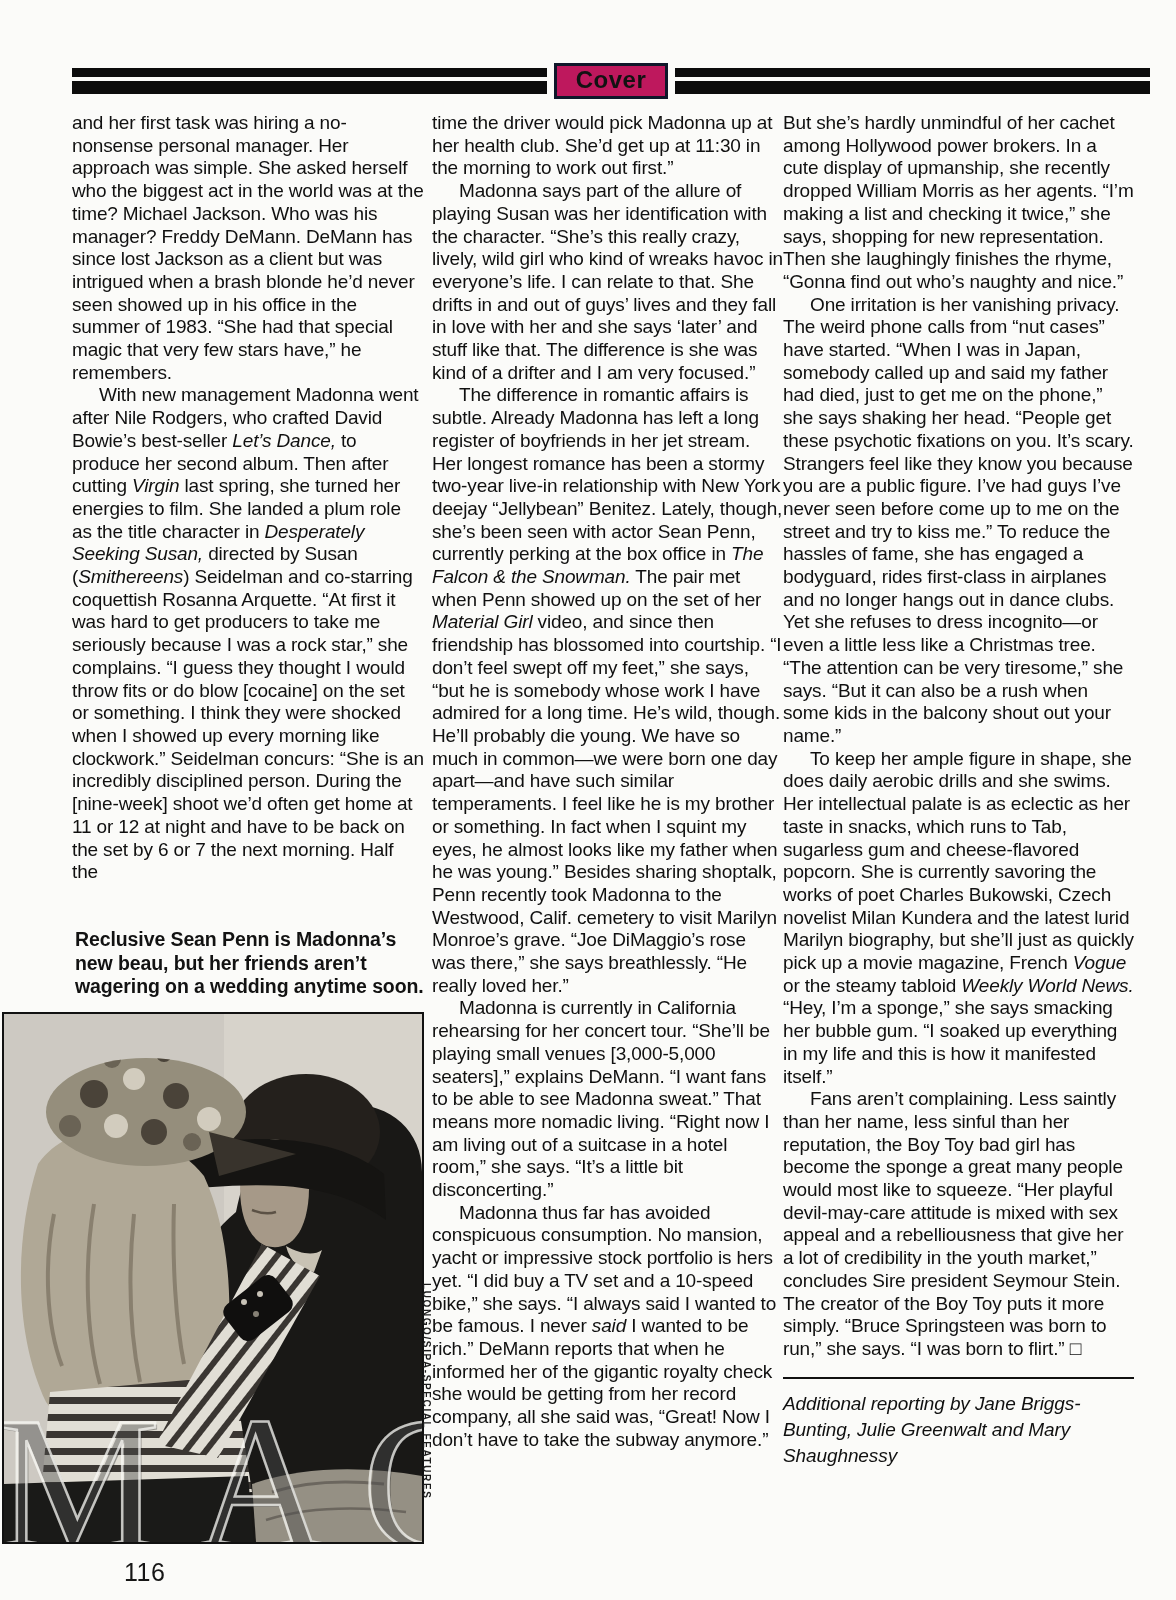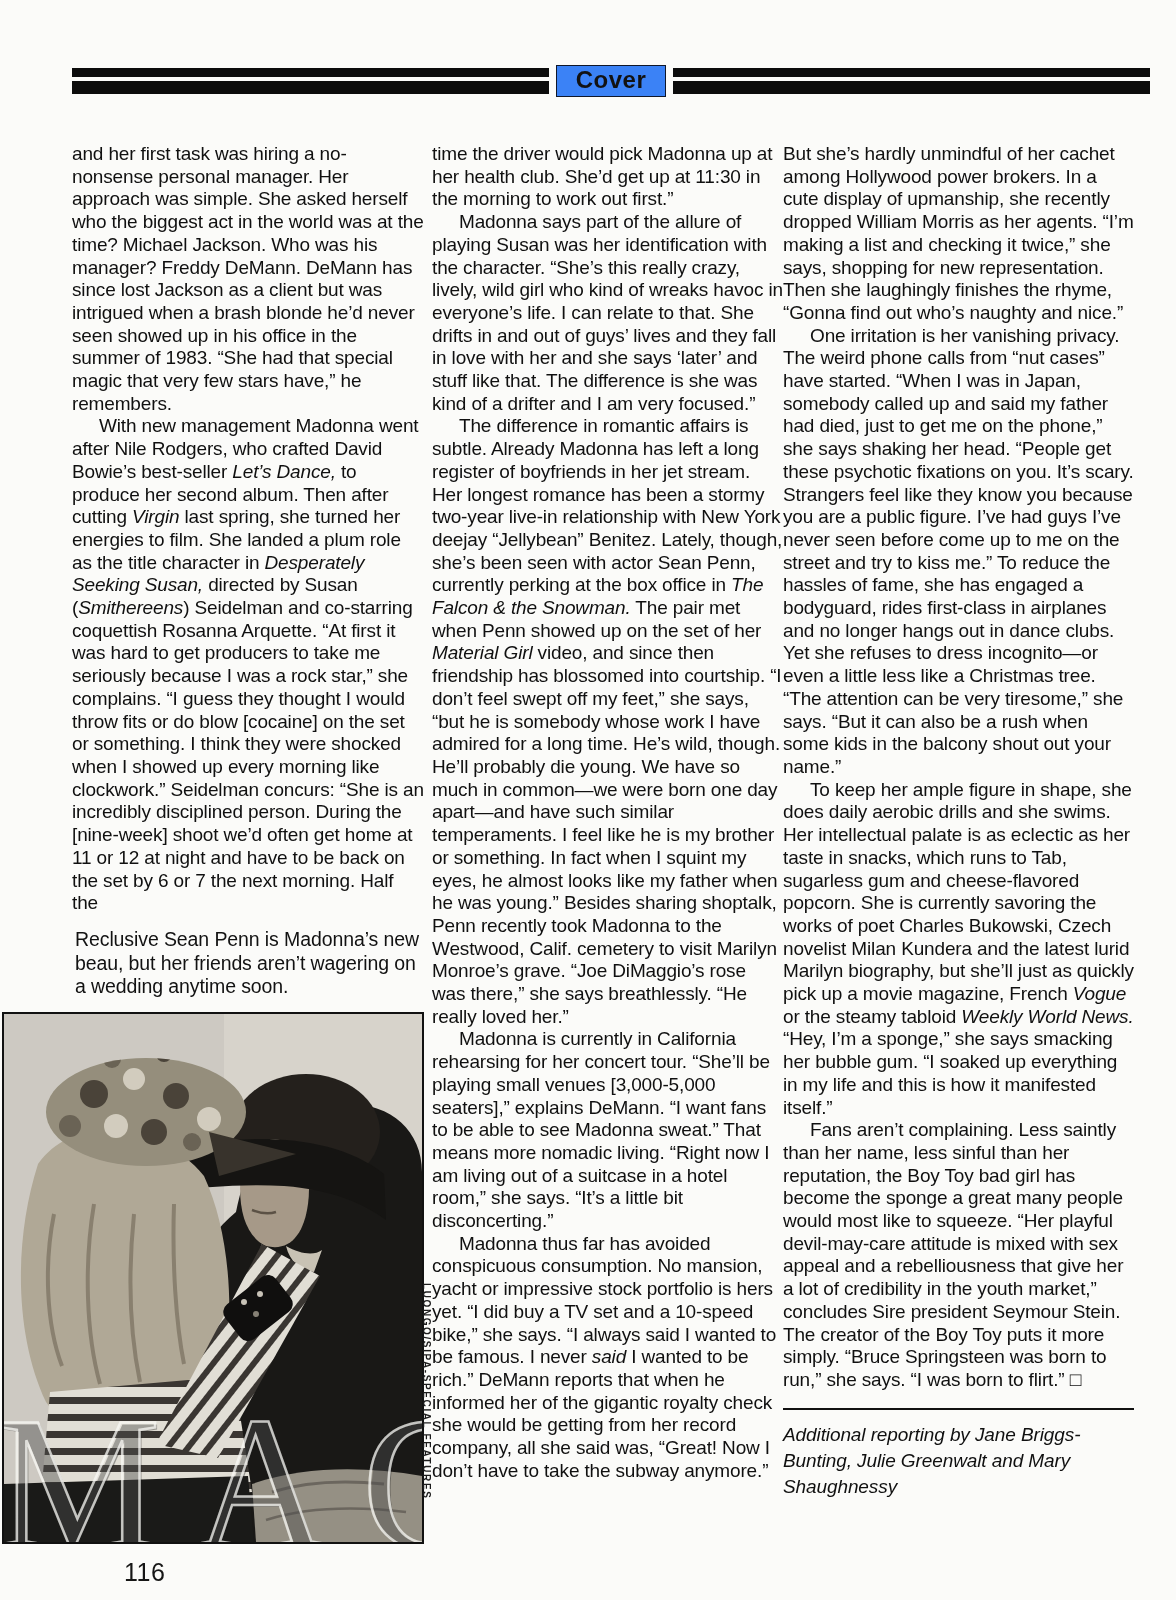--- a/index.html
+++ b/index.html
@@ -11,40 +11,40 @@
   }
   
   .header{
     position:absolute;left:72px;top:64px;width:1078px;height:34px;
     display:flex;align-items:center;gap:7px;
   }
   .bars{flex:1;display:flex;flex-direction:column;gap:4px;}
   .bar-thin{height:9px;background:#0c0c0c;}
   .bar-thick{height:13px;background:#0c0c0c;}
   .cover-tab{
-    border:1px solid #0f172a;background:#3b82f6;
+    border:3px solid #0f172a;background:#be185d;
     padding:1px 19px 3px;font-weight:700;font-size:24px;line-height:26px;
     letter-spacing:0.5px;white-space:nowrap;
   }
   
   .col{
     position:absolute;top:112px;width:352px;
     font-size:19px;line-height:22.7px;letter-spacing:-0.15px;
-    text-align:left;color:#101010;margin-top:31px;
+    text-align:left;color:#101010;
   }
   .col-1{left:72px;}
   .col-2{left:432px;}
   .col-3{left:783px;width:351px;}
   .para{margin:0;}
   .para.ind{text-indent:27px;}
   .para i{}
   
   .caption{
     position:absolute;left:75px;top:928px;width:356px;
-    font-weight:400;font-size:19.5px;line-height:23.5px;letter-spacing:-0.1px;
+    font-weight:700;font-size:19.5px;line-height:23.5px;letter-spacing:-0.1px;
   }
   
   .photo-frame{
     position:absolute;left:2px;top:1012px;width:418px;height:528px;
     border:2px solid #111;box-sizing:content-box;background:#d2cec7;overflow:hidden;
   }
   .photo-frame svg{display:block;}
   .watermark{
     position:absolute;left:-8px;bottom:-34px;width:440px;
     font-family:"Liberation Serif","DejaVu Serif",serif;

